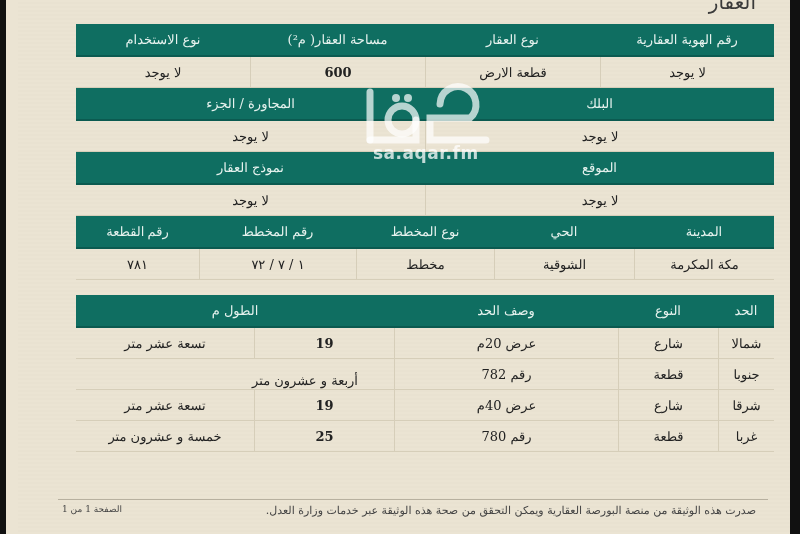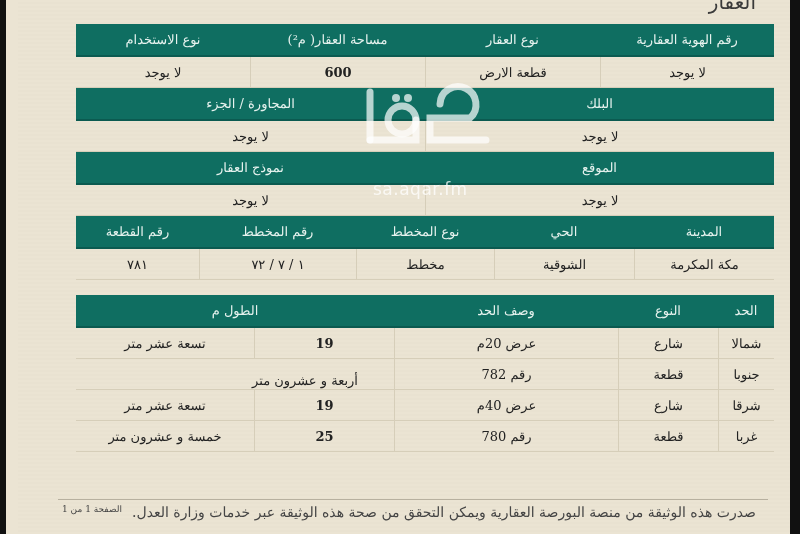--- a/index.html
+++ b/index.html
@@ -86,38 +86,37 @@
       height: 80px;
       pointer-events: none;
     }
     .wm-text {
       position: absolute;
       left: 355px;
       top: 143px;
       font-family: "DejaVu Sans", sans-serif;
       font-size: 17px;
       color: rgba(255,255,255,0.75);
-      font-weight: normal;
+      font-weight: bold;
       letter-spacing: 0.5px;
-      margin-top: 36px;
     }
 
     .footer-line {
       position: absolute;
       left: 40px;
       top: 499px;
       width: 710px;
       height: 1px;
       background: #b7b09f;
     }
     .footer-note {
       position: absolute;
       right: 46px;
       top: 504px;
-      font-size: 14px;
+      font-size: 11px;
       color: #444;
       direction: rtl;
     }
     .footer-page {
       position: absolute;
       left: 44px;
       top: 504px;
       font-size: 9px;
       color: #444;
       direction: rtl;
@@ -162,21 +161,21 @@
     <div class="row val">
       <div class="cell" style="width:349px;">لا يوجد</div>
       <div class="cell" style="width:349px;">لا يوجد</div>
     </div>
 
     <div class="row hdr">
       <div class="cell" style="width:140px;">المدينة</div>
       <div class="cell" style="width:140px;">الحي</div>
       <div class="cell" style="width:138px;">نوع المخطط</div>
       <div class="cell" style="width:157px;">رقم المخطط</div>
-      <div class="cell" style="width:123px;">رقم القطعة</div>
+      <div class="cell" style="width:123px;font-family:Liberation Serif, serif;">رقم القطعة</div>
     </div>
     <div class="row val">
       <div class="cell" style="width:140px;">مكة المكرمة</div>
       <div class="cell" style="width:140px;">الشوقية</div>
       <div class="cell" style="width:138px;">مخطط</div>
       <div class="cell" style="width:157px;">١ / ٧ / ٧٢</div>
       <div class="cell" style="width:123px;">٧٨١</div>
     </div>
   </div>
 

